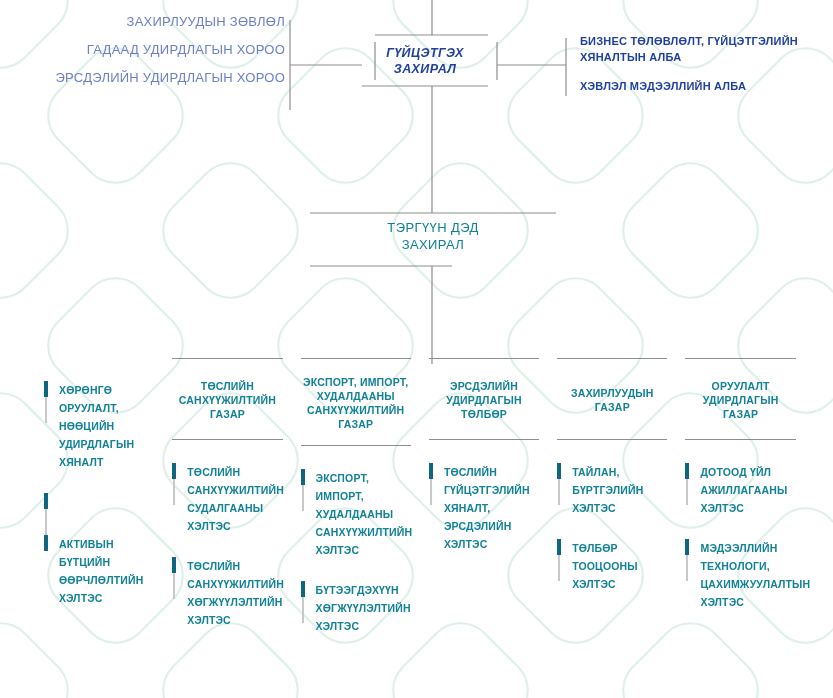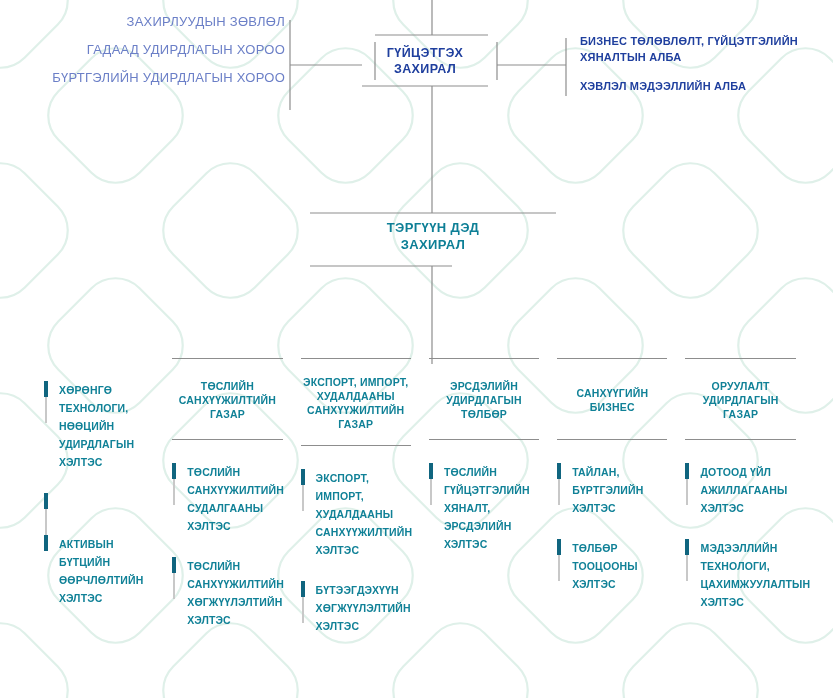--- a/index.html
+++ b/index.html
@@ -70,20 +70,21 @@
     width: 126px;
     text-align: center;
     padding: 7px 0 7px 0;
   }
   #ceo-box .ceo-label {
     color: #1f3f9e;
     font-size: 12.5px;
     font-weight: bold;
     letter-spacing: 0.4px;
     line-height: 16px;
+    font-style: italic;
   }
 
   
   #offices {
     position: absolute;
     left: 580px;
     top: 33px;
     width: 250px;
   }
   .office-item {
@@ -99,21 +100,21 @@
   #deputy-box {
     position: absolute;
     left: 312px;
     top: 219px;
     width: 242px;
     text-align: center;
   }
   #deputy-box .deputy-label {
     color: #0d7f96;
     font-size: 13px;
-    font-weight: bold;
+    font-weight: normal;
     letter-spacing: 0.4px;
     line-height: 17px;
   }
 
   
   #departments {
     position: absolute;
     left: 44px;
     top: 358px;
     width: 770px;
@@ -216,21 +217,21 @@
 
     <line x1="432" y1="266" x2="432" y2="364"></line>
   </g>
 </svg>
 
 <div id="chart-root">
 
   <div id="committees">
     <div class="committee-item">ЗАХИРЛУУДЫН ЗӨВЛӨЛ</div>
     <div class="committee-item">ГАДААД УДИРДЛАГЫН ХОРОО</div>
-    <div class="committee-item">БҮРТГЭЛИЙН УДИРДЛАГЫН ХОРОО</div>
+    <div class="committee-item">ЭРСДЭЛИЙН УДИРДЛАГЫН ХОРОО</div>
   </div>
 
   <div id="ceo-box">
     <div class="ceo-label">ГҮЙЦЭТГЭХ</div>
     <div class="ceo-label">ЗАХИРАЛ</div>
   </div>
 
   <div id="offices">
     <div class="office-item">БИЗНЕС ТӨЛӨВЛӨЛТ, ГҮЙЦЭТГЭЛИЙН ХЯНАЛТЫН АЛБА</div>
     <div class="office-item">ХЭВЛЭЛ МЭДЭЭЛЛИЙН АЛБА</div>
@@ -241,21 +242,21 @@
     <div class="deputy-label">ЗАХИРАЛ</div>
   </div>
 
   <div id="departments">
 
     <div class="dept-col">
       <div class="dept-items">
         <div class="dept-item">
           <span class="bar"></span>
           <span class="bar-tail"></span>
-          <span class="dept-item-label">ХӨРӨНГӨ ТЕХНОЛОГИ, НӨӨЦИЙН УДИРДЛАГЫН ХЭЛТЭС</span>
+          <span class="dept-item-label">ХӨРӨНГӨ ОРУУЛАЛТ, НӨӨЦИЙН УДИРДЛАГЫН ХЯНАЛТ</span>
         </div>
         <div class="dept-item">
           <span class="bar"></span>
           <span class="bar-tail"></span>
         </div>
         <div class="dept-item">
           <span class="bar"></span>
           
           <span class="dept-item-label">АКТИВЫН БҮТЦИЙН ӨӨРЧЛӨЛТИЙН ХЭЛТЭС</span>
         </div>
@@ -306,21 +307,21 @@
         <div class="dept-item">
           <span class="bar"></span>
           <span class="bar-tail"></span>
           <span class="dept-item-label">ТӨСЛИЙН ГҮЙЦЭТГЭЛИЙН ХЯНАЛТ, ЭРСДЭЛИЙН ХЭЛТЭС</span>
         </div>
       </div>
     </div>
 
     <div class="dept-col">
       <div class="dept-head">
-        <span class="dept-head-label">САНХҮҮГИЙН БИЗНЕС</span>
+        <span class="dept-head-label">ЗАХИРЛУУДЫН ГАЗАР</span>
       </div>
       <div class="dept-items">
         <div class="dept-item">
           <span class="bar"></span>
           <span class="bar-tail"></span>
           <span class="dept-item-label">ТАЙЛАН, БҮРТГЭЛИЙН ХЭЛТЭС</span>
         </div>
         <div class="dept-item">
           <span class="bar"></span>
           <span class="bar-tail"></span>

